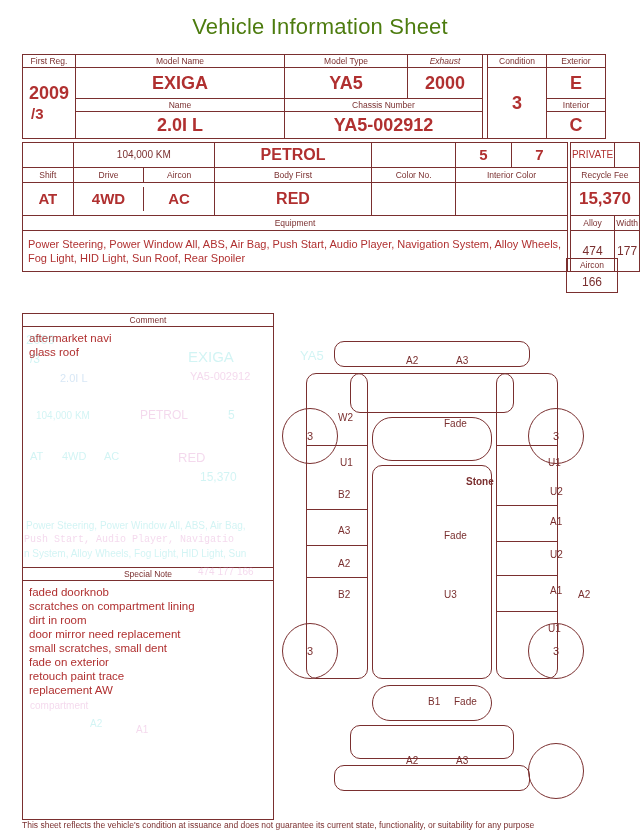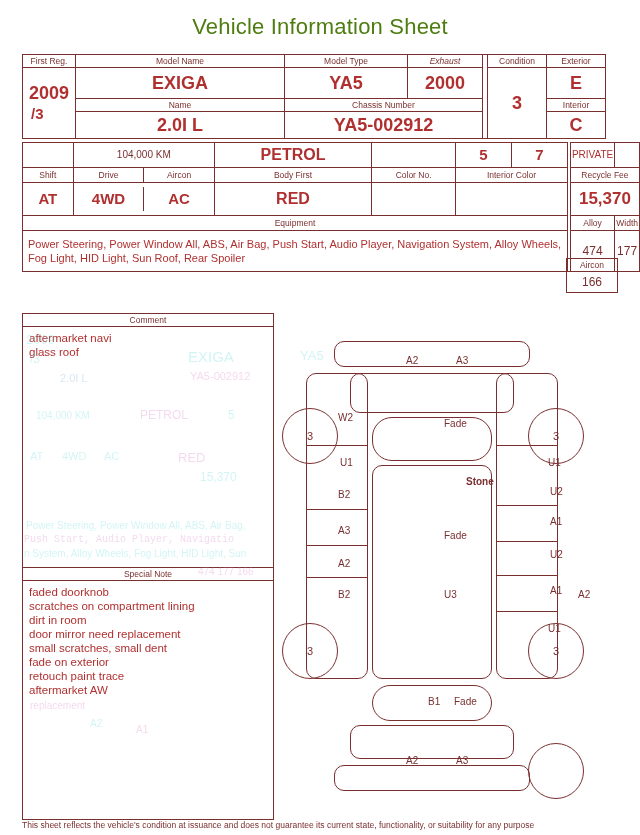--- a/index.html
+++ b/index.html
@@ -272,21 +272,21 @@
     </div>
     <div class="sn-hdr">Special Note</div>
     <div class="cmt-body">
       <div>faded doorknob</div>
       <div>scratches on compartment lining</div>
       <div>dirt in room</div>
       <div>door mirror need replacement</div>
       <div>small scratches, small dent</div>
       <div>fade on exterior</div>
       <div>retouch paint trace</div>
-      <div>aftermarket AW</div>
+      <div>replacement AW</div>
     </div>
   </div>
 
   <div id="ghost-layer">
       <div class="ghost " style="left: 26px; top: 332px; font-size: 13px;">2009</div>
       <div class="ghost " style="left: 188px; top: 348px; font-size: 15px;">EXIGA</div>
       <div class="ghost " style="left: 300px; top: 348px; font-size: 13px;">YA5</div>
       <div class="ghost " style="left: 30px; top: 352px; font-size: 12px;">/3</div>
       <div class="ghost b" style="left: 60px; top: 372px; font-size: 11px;">2.0I L</div>
       <div class="ghost p" style="left: 190px; top: 370px; font-size: 11px;">YA5-002912</div>
@@ -295,21 +295,21 @@
       <div class="ghost " style="left: 228px; top: 408px; font-size: 12px;">5</div>
       <div class="ghost " style="left: 30px; top: 450px; font-size: 11px;">AT</div>
       <div class="ghost " style="left: 62px; top: 450px; font-size: 11px;">4WD</div>
       <div class="ghost " style="left: 104px; top: 450px; font-size: 11px;">AC</div>
       <div class="ghost p" style="left: 178px; top: 450px; font-size: 13px;">RED</div>
       <div class="ghost " style="left: 200px; top: 470px; font-size: 12px;">15,370</div>
       <div class="ghost " style="left: 26px; top: 520px; font-size: 10px;">Power Steering, Power Window  All, ABS, Air Bag,</div>
       <div class="ghost p" style="left: 24px; top: 534px; font-size: 10px; font-family: Liberation Mono, monospace;">Push Start, Audio Player, Navigatio</div>
       <div class="ghost " style="left: 24px; top: 548px; font-size: 10px;">n System, Alloy Wheels, Fog Light, HID Light, Sun</div>
       <div class="ghost p" style="left: 198px; top: 566px; font-size: 10px;">474  177  166</div>
-      <div class="ghost p" style="left: 30px; top: 700px; font-size: 10px;">replacement</div>
+      <div class="ghost p" style="left: 30px; top: 700px; font-size: 10px;">compartment</div>
       <div class="ghost " style="left: 90px; top: 718px; font-size: 10px;">A2</div>
       <div class="ghost p" style="left: 136px; top: 724px; font-size: 10px;">A1</div>
     </div>
 
   <div class="diagram">
 
     <div class="dg-line r10" style="left:58px;top:28px;width:196px;height:26px;"></div>
 
     <div class="dg-line r10" style="left:74px;top:60px;width:164px;height:40px;"></div>
 

